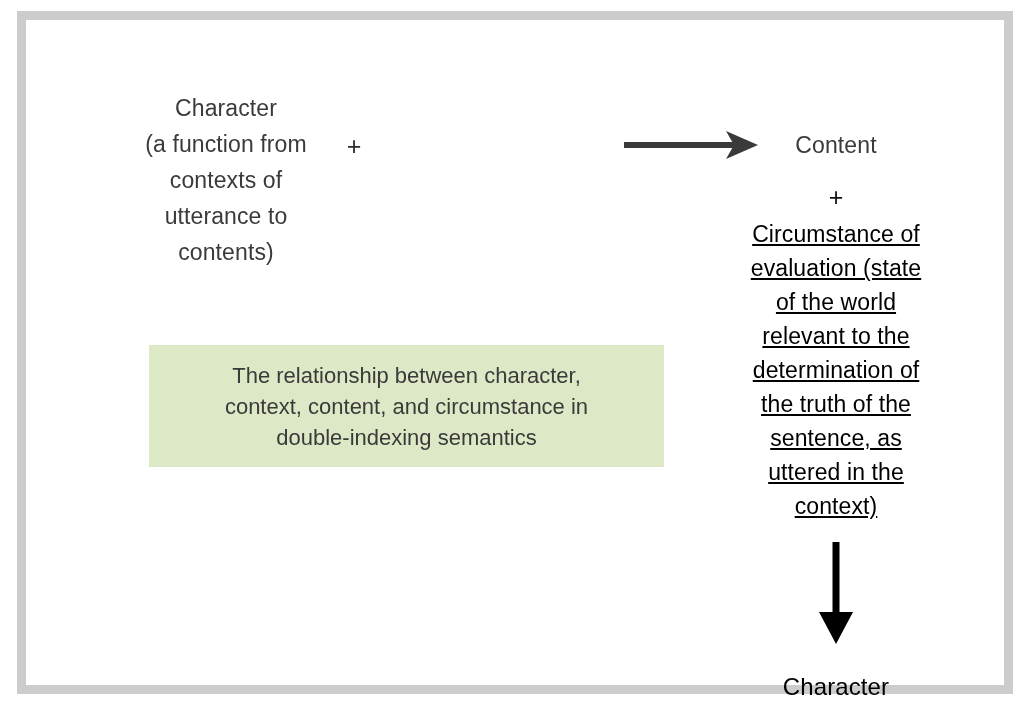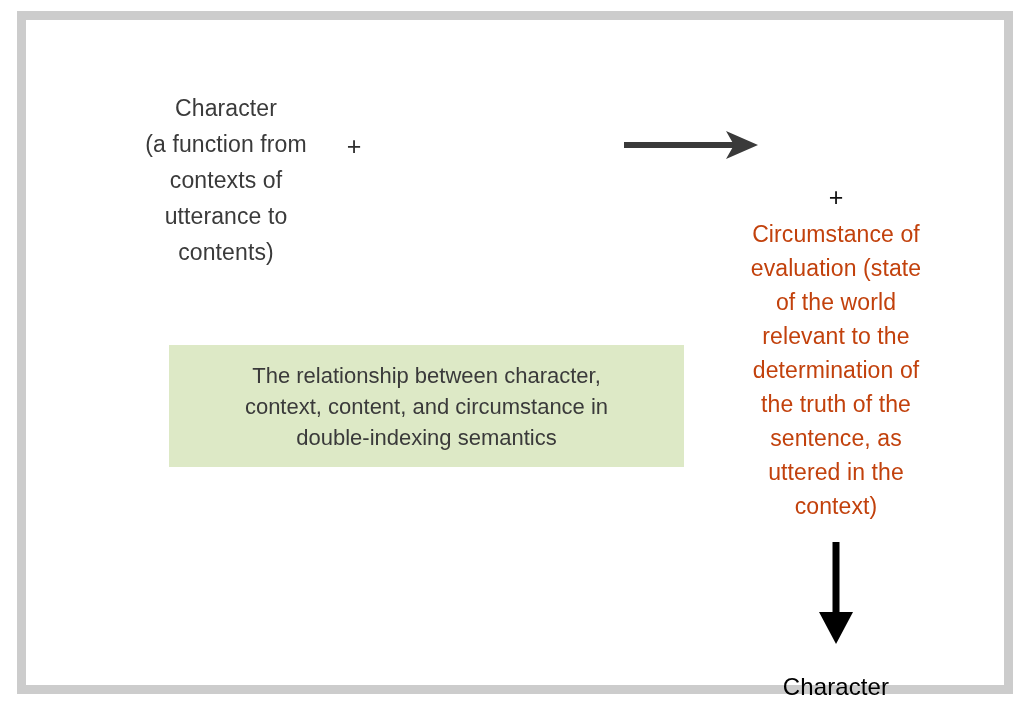--- a/index.html
+++ b/index.html
@@ -98,21 +98,22 @@
     font-size: 25px;
     line-height: 30px;
     color: #111111;
   }
   #circumstance-block {
     left: 694px;
     top: 197px;
     width: 232px;
     font-size: 23px;
     line-height: 34px;
-    color: #c2410c;
+    color: #000000;
+    text-decoration: underline;
   }
 
   
   #arrow-down {
     position: absolute;
     left: 789px;
     top: 520px;
     width: 42px;
     height: 106px;
   }
@@ -132,21 +133,20 @@
     left: 123px;
     top: 325px;
     width: 515px;
     height: 122px;
     background: #dde9c6;
     display: flex;
     align-items: center;
     justify-content: center;
     box-sizing: border-box;
     padding: 4px 14px;
-    margin-left: 20px;
   }
   #caption-text {
     text-align: center;
     font-size: 22px;
     line-height: 31px;
     color: #3a3a3a;
     white-space: pre-line;
   }
 </style>
 </head>
@@ -163,20 +163,21 @@
 contents)</div>
 
     <div class="diagram-text" id="plus-1">+</div>
 
 
     <svg id="arrow-right" viewBox="0 0 140 34" xmlns="http://www.w3.org/2000/svg">
       <line x1="2" y1="17" x2="112" y2="17" stroke="#3a3a3a" stroke-width="6"></line>
       <polygon points="104,3 136,17 104,31 112,17" fill="#3a3a3a"></polygon>
     </svg>
 
+    <div class="diagram-text" id="content-label">Content</div>
 
     <div class="diagram-text" id="plus-2">+</div>
 
     <div class="diagram-text" id="circumstance-block">Circumstance of
 evaluation (state
 of the world
 relevant to the
 determination of
 the truth of the
 sentence, as

